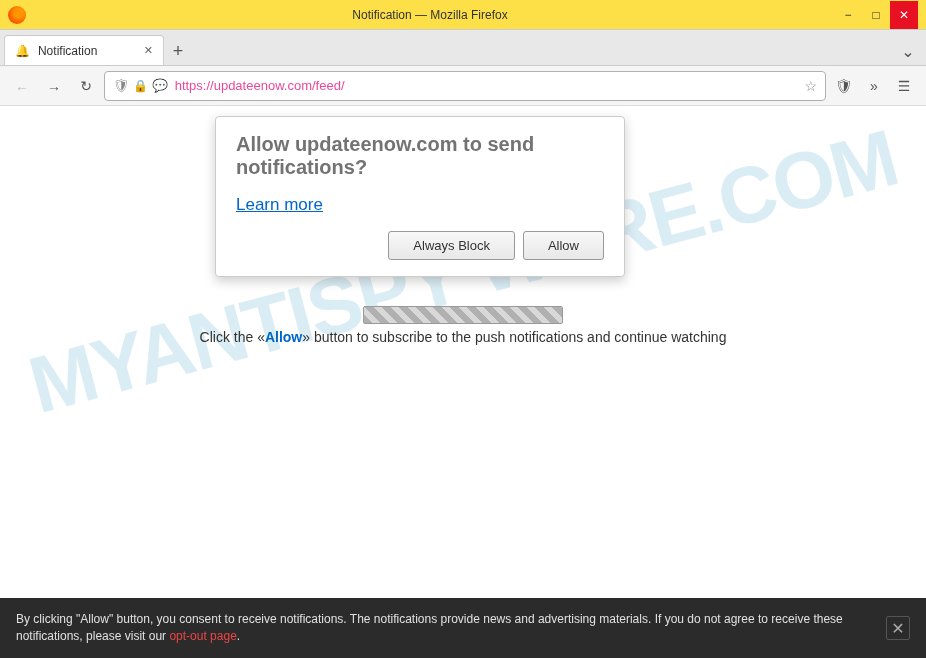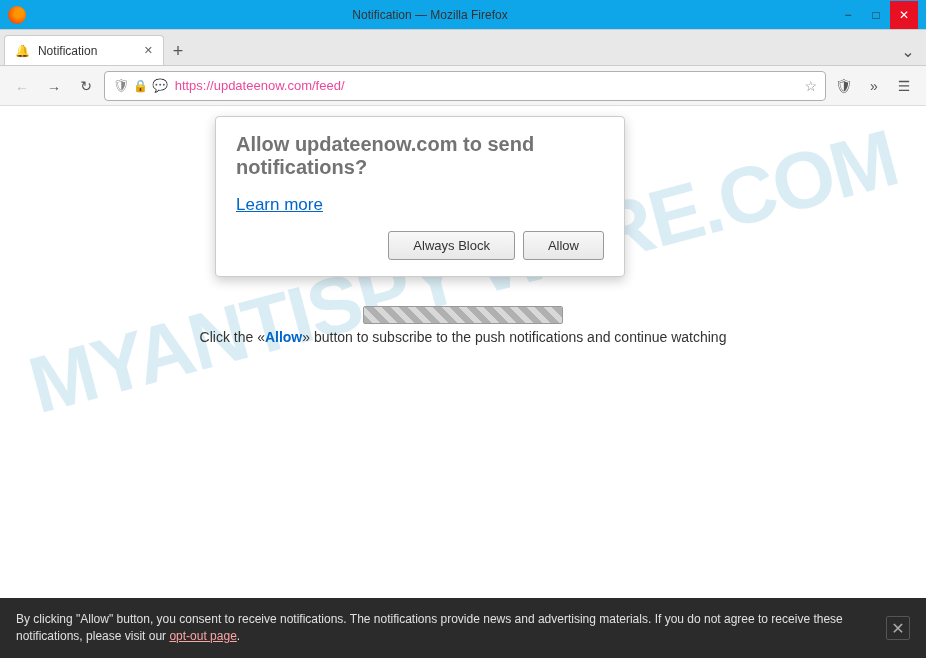--- a/index.html
+++ b/index.html
@@ -1,21 +1,21 @@
 <!DOCTYPE html>
 <html><head>
   <meta charset="utf-8">
   <style>
     * { margin: 0; padding: 0; box-sizing: border-box; }
     body { width: 926px; height: 658px; overflow: hidden; font-family: Arial, sans-serif; background: #fff; }
 
     
     .titlebar {
       height: 30px;
-      background: #0ea5e9;
+      background: #fde047;
       display: flex;
       align-items: center;
       justify-content: space-between;
       padding: 12px 8px;
       border-bottom: 1px solid #ccc;
     }
     .titlebar-left { display: flex; align-items: center; gap: 6px; }
     .titlebar-title { font-size: 12px; color: #333; flex: 1; text-align: center; }
     .titlebar-controls { display: flex; align-items: center; gap: 0; }
     .titlebar-btn {
@@ -209,21 +209,21 @@
       height: 60px;
       background: #2b2b2b;
       color: #e0e0e0;
       display: flex;
       align-items: center;
       padding: 0 16px;
       font-size: 12px;
       gap: 16px;
     }
     .bottom-bar-text { flex: 1; line-height: 1.4; }
-    .bottom-bar-text a { color: #fca5a5; text-decoration: underline; cursor: pointer; }
+    .bottom-bar-text a { color: #ef4444; cursor: pointer; }
     .bottom-bar-close {
       width: 24px; height: 24px;
       display: flex; align-items: center; justify-content: center;
       font-size: 16px; color: #aaa; cursor: pointer;
       border: 1px solid #555; border-radius: 2px;
       flex-shrink: 0;
     }
   </style>
 </head>
 <body>

